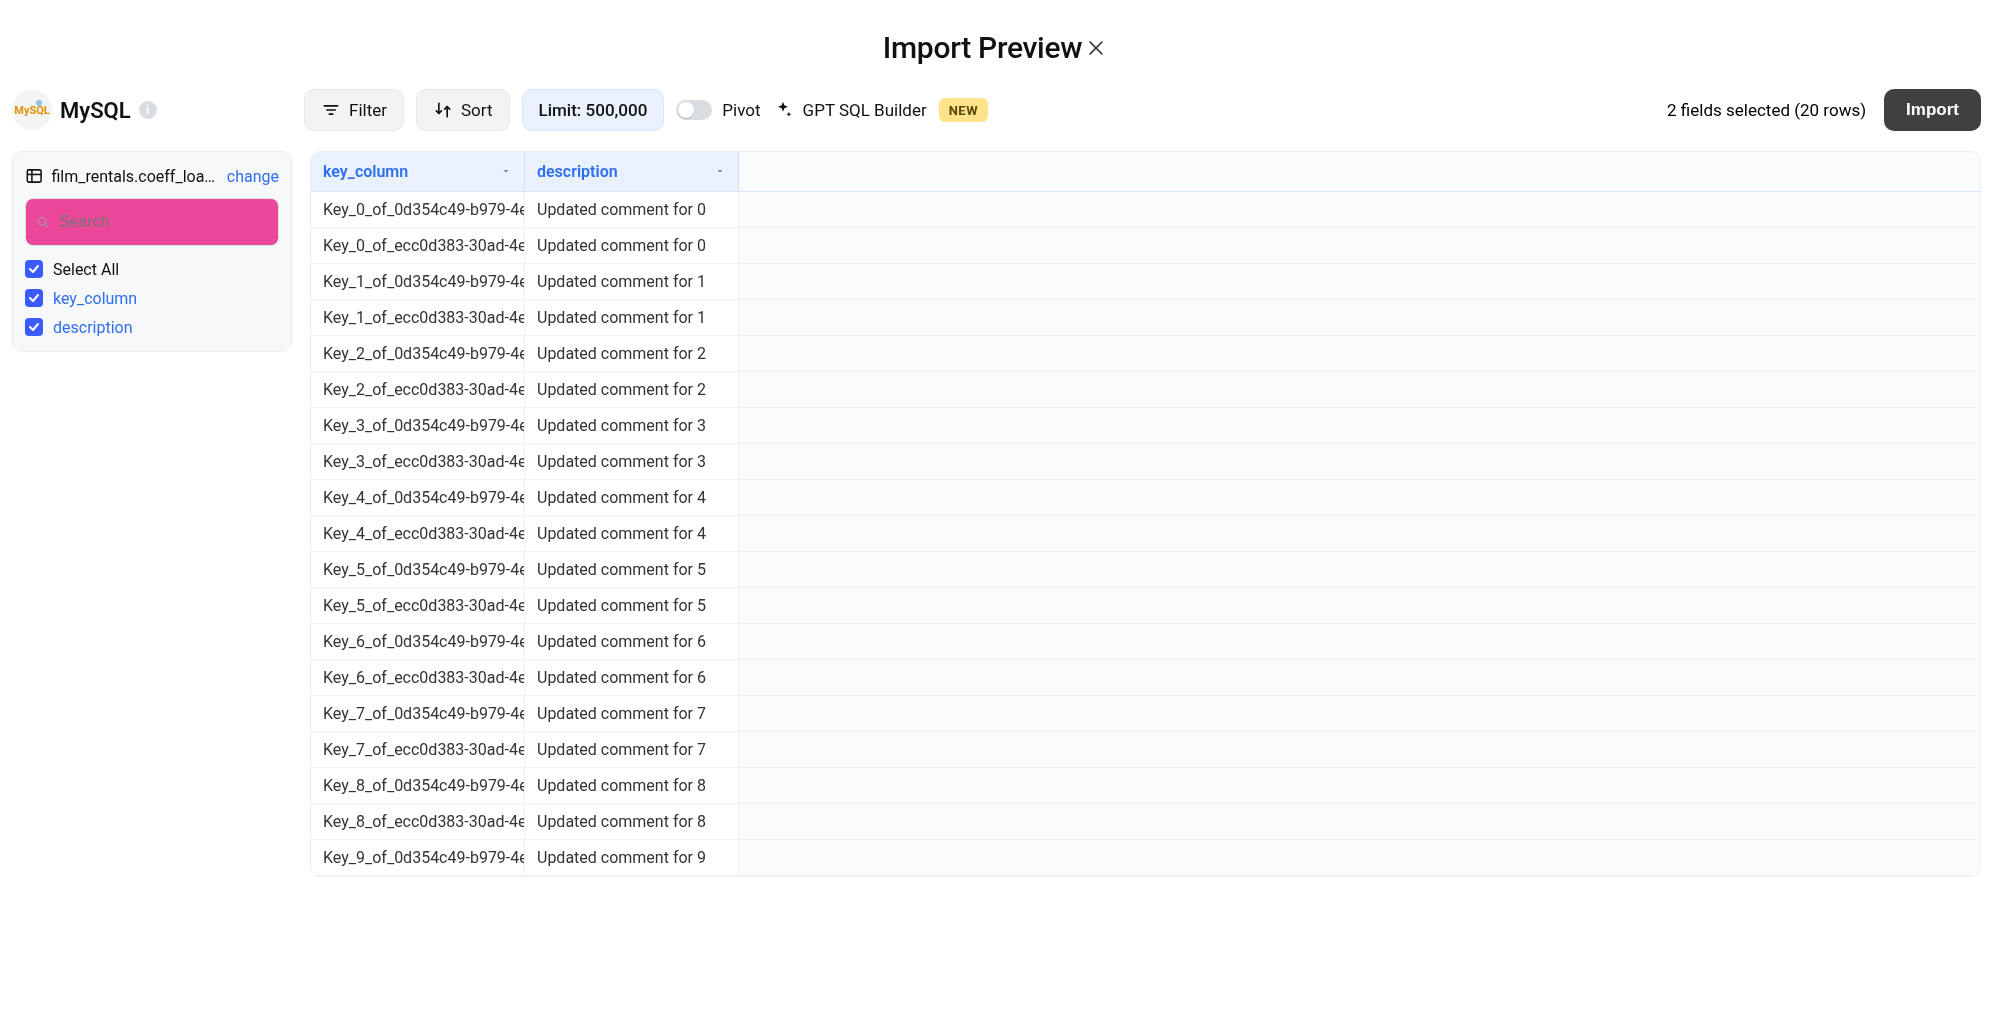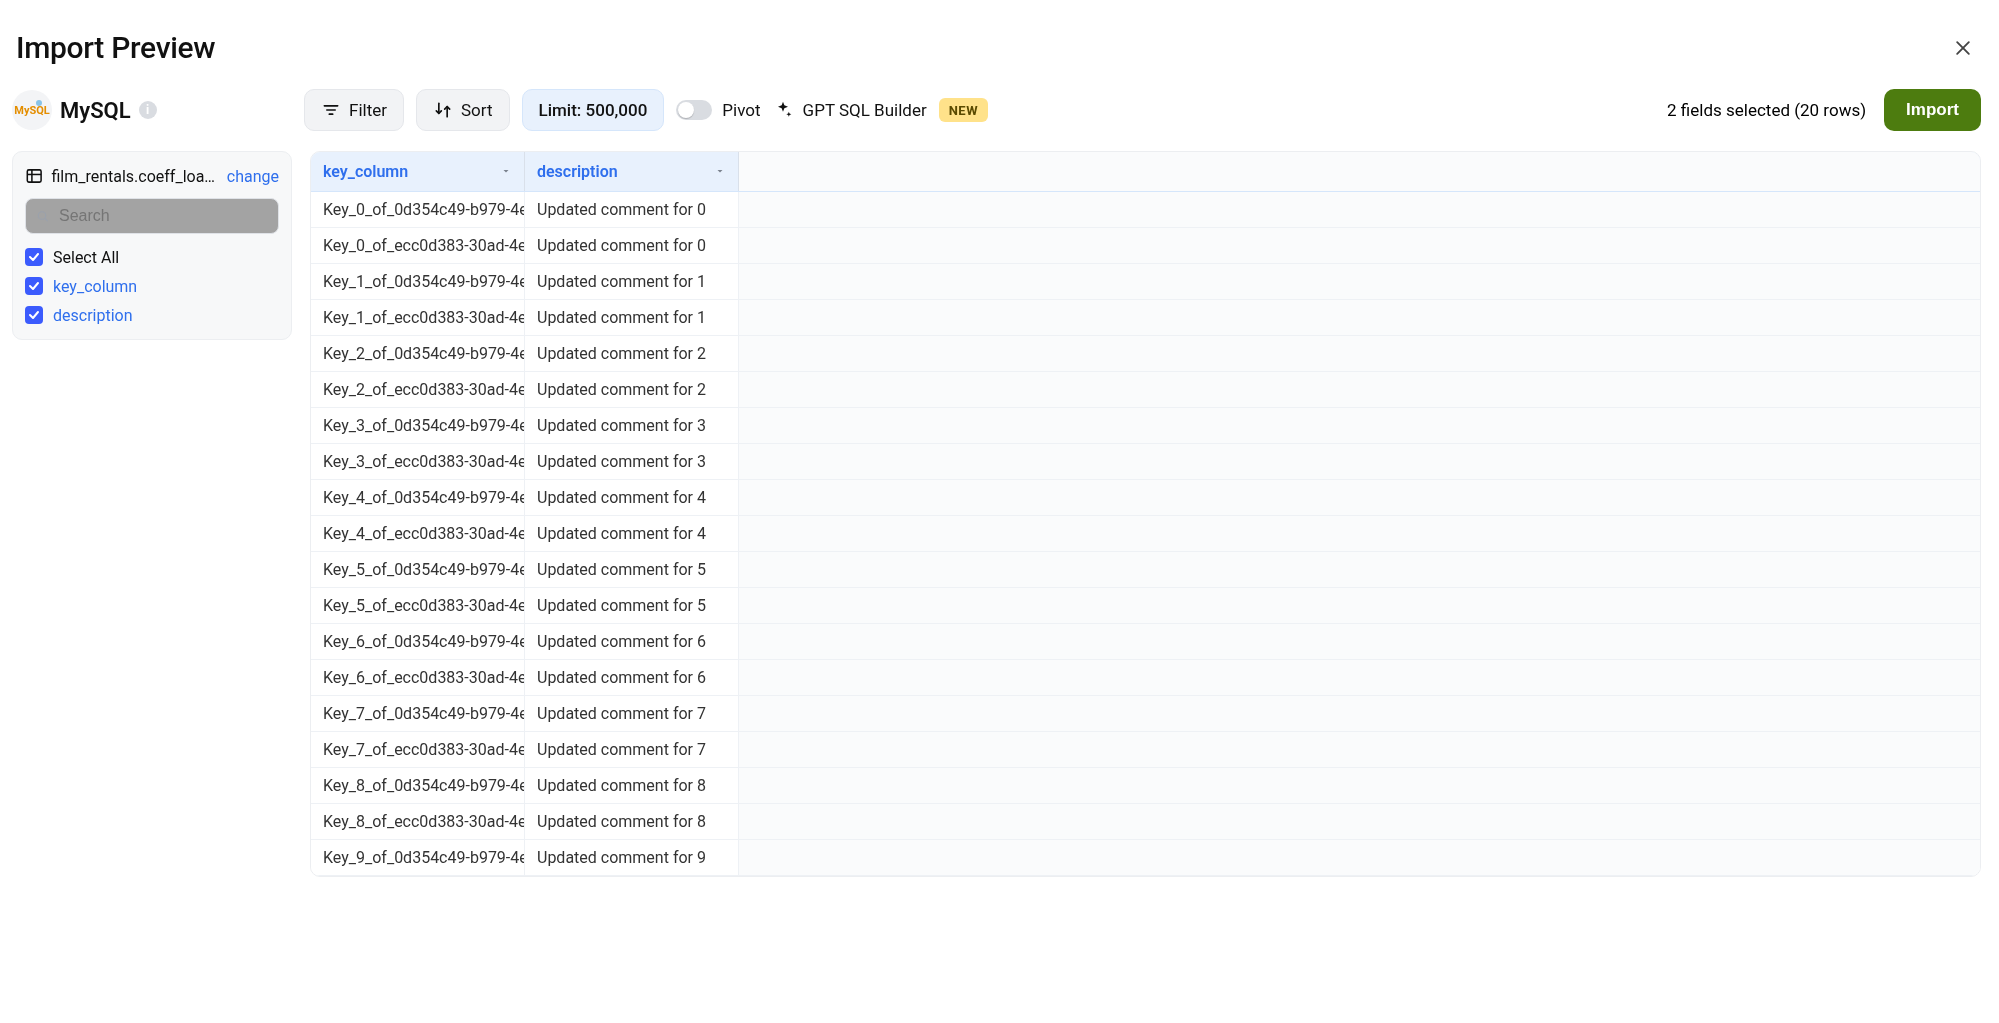--- a/index.html
+++ b/index.html
@@ -12,21 +12,21 @@
   }
   .page {
     width: 100%;
     min-height: 100vh;
     padding: 20px 18px 0 12px;
   }
   
   .title-row {
     display: flex;
     align-items: center;
-    justify-content: space-between;
+    justify-content: center;
     padding: 10px 4px 24px 4px;
   }
   .title {
     font-size: 30px;
     font-weight: 500;
     color: #111;
     letter-spacing: -0.3px;
   }
   .close-btn {
     width: 28px; height: 28px;
@@ -118,21 +118,21 @@
     display: inline-flex; align-items: center;
     background: #ffe28a;
     color: #5a4a00;
     border-radius: 6px;
     font-size: 13px; font-weight: 700; letter-spacing: .5px;
   }
   .flex-spacer { flex: 1 1 auto; }
   .selected-text { font-size: 17px; color: #000000; margin-right: 6px; }
   .import-btn {
     height: 42px; padding: 0 22px;
-    background: #4d7c0f; color: #fff;
+    background: #404040; color: #fff;
     border: none; border-radius: 10px;
     font-size: 17px; font-weight: 600;
     cursor: pointer;
   }
 
   
   .body-row {
     display: flex; gap: 18px; align-items: flex-start;
   }
   .sidebar {
@@ -150,24 +150,24 @@
   .table-source .tbl-icon { width: 20px; height: 20px; color: #111; }
   .table-source .tbl-name {
     flex: 1 1 auto;
     white-space: nowrap; overflow: hidden; text-overflow: ellipsis;
   }
   .table-source .change-link {
     color: #2f6fed; cursor: pointer; font-size: 16px;
   }
   .search-wrap {
     display: flex; align-items: center; gap: 8px;
-    background: #a3a3a3;
+    background: #ec4899;
     border: 1px solid #dfe2e7;
     border-radius: 8px;
-    height: 36px; padding: 0 10px;
+    height: 48px; padding: 0 10px;
     margin-bottom: 14px;
   }
   .search-wrap svg { width: 16px; height: 16px; color: #9aa1ac; }
   .search-input {
     flex: 1 1 auto; border: none; outline: none;
     font-size: 16px; color: #333; background: transparent;
   }
   .field-list { display: flex; flex-direction: column; gap: 10px; }
   .field-item {
     display: flex; align-items: flex-start; gap: 10px;

